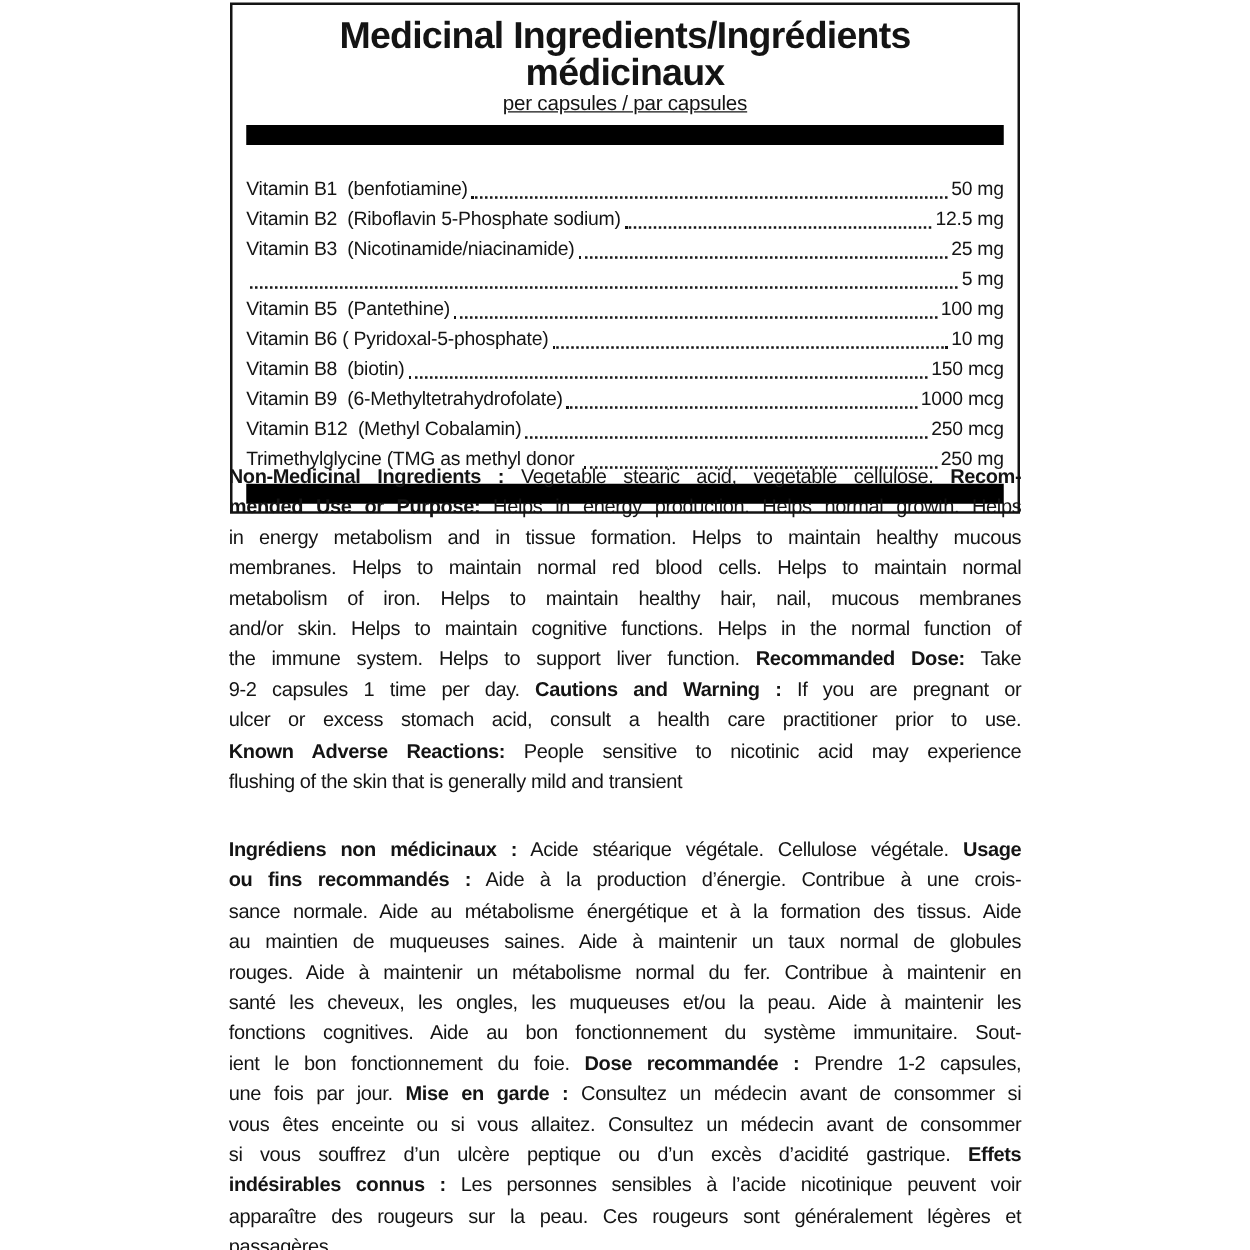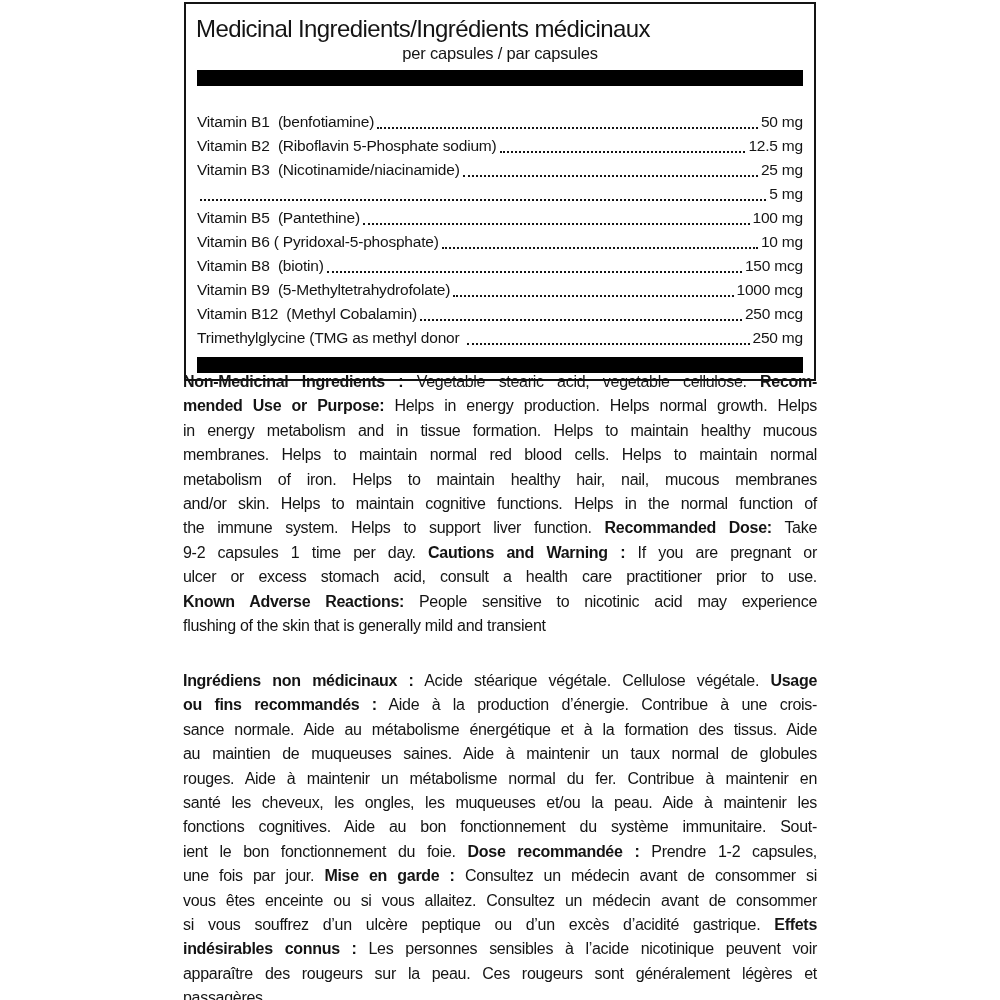--- a/index.html
+++ b/index.html
@@ -13,26 +13,27 @@
   }
   .page{position:relative;width:1000px;height:1000px;background:var(--bg);overflow:hidden;}
 
   
   .facts-box{
     position:absolute;left:184px;top:2px;width:632px;box-sizing:border-box;
     border:2px solid var(--ink);background:var(--bg);
     padding:6px 10px 6px;
   }
   .facts-title{
-    margin:4px 0 0;font-size:24px;line-height:30px;font-weight:normal;
-    letter-spacing:-0.6px;
+    margin:4px 0 0;font-size:30px;line-height:30px;font-weight:bold;
+    text-align:center;letter-spacing:-0.6px;
   }
   .facts-subtitle{
     text-align:center;font-size:16.5px;line-height:19px;margin:0 0 7px;
     letter-spacing:-0.2px;
+    text-decoration:underline;
   }
   .bar{height:16px;background:var(--bar);margin:0 1px;}
   .rows{padding:24px 1px 7px;}
   .ing-row{
     display:flex;height:24px;font-size:15.5px;line-height:24px;
     letter-spacing:-0.2px;
   }
   .ing-row .name{white-space:pre;}
   .ing-row .leader{
     flex:1;align-self:flex-end;margin:0 3px 5px;
@@ -89,21 +90,21 @@
           <span class="name">Vitamin B6 ( Pyridoxal-5-phosphate)</span>
           <span class="leader"></span>
           <span class="amount">10 mg</span>
         </div>
         <div class="ing-row">
           <span class="name">Vitamin B8  (biotin)</span>
           <span class="leader"></span>
           <span class="amount">150 mcg</span>
         </div>
         <div class="ing-row">
-          <span class="name">Vitamin B9  (5-Methyltetrahydrofolate)</span>
+          <span class="name">Vitamin B9  (6-Methyltetrahydrofolate)</span>
           <span class="leader"></span>
           <span class="amount">1000 mcg</span>
         </div>
         <div class="ing-row">
           <span class="name">Vitamin B12  (Methyl Cobalamin)</span>
           <span class="leader"></span>
           <span class="amount">250 mcg</span>
         </div>
         <div class="ing-row">
           <span class="name">Trimethylglycine (TMG as methyl donor </span>

